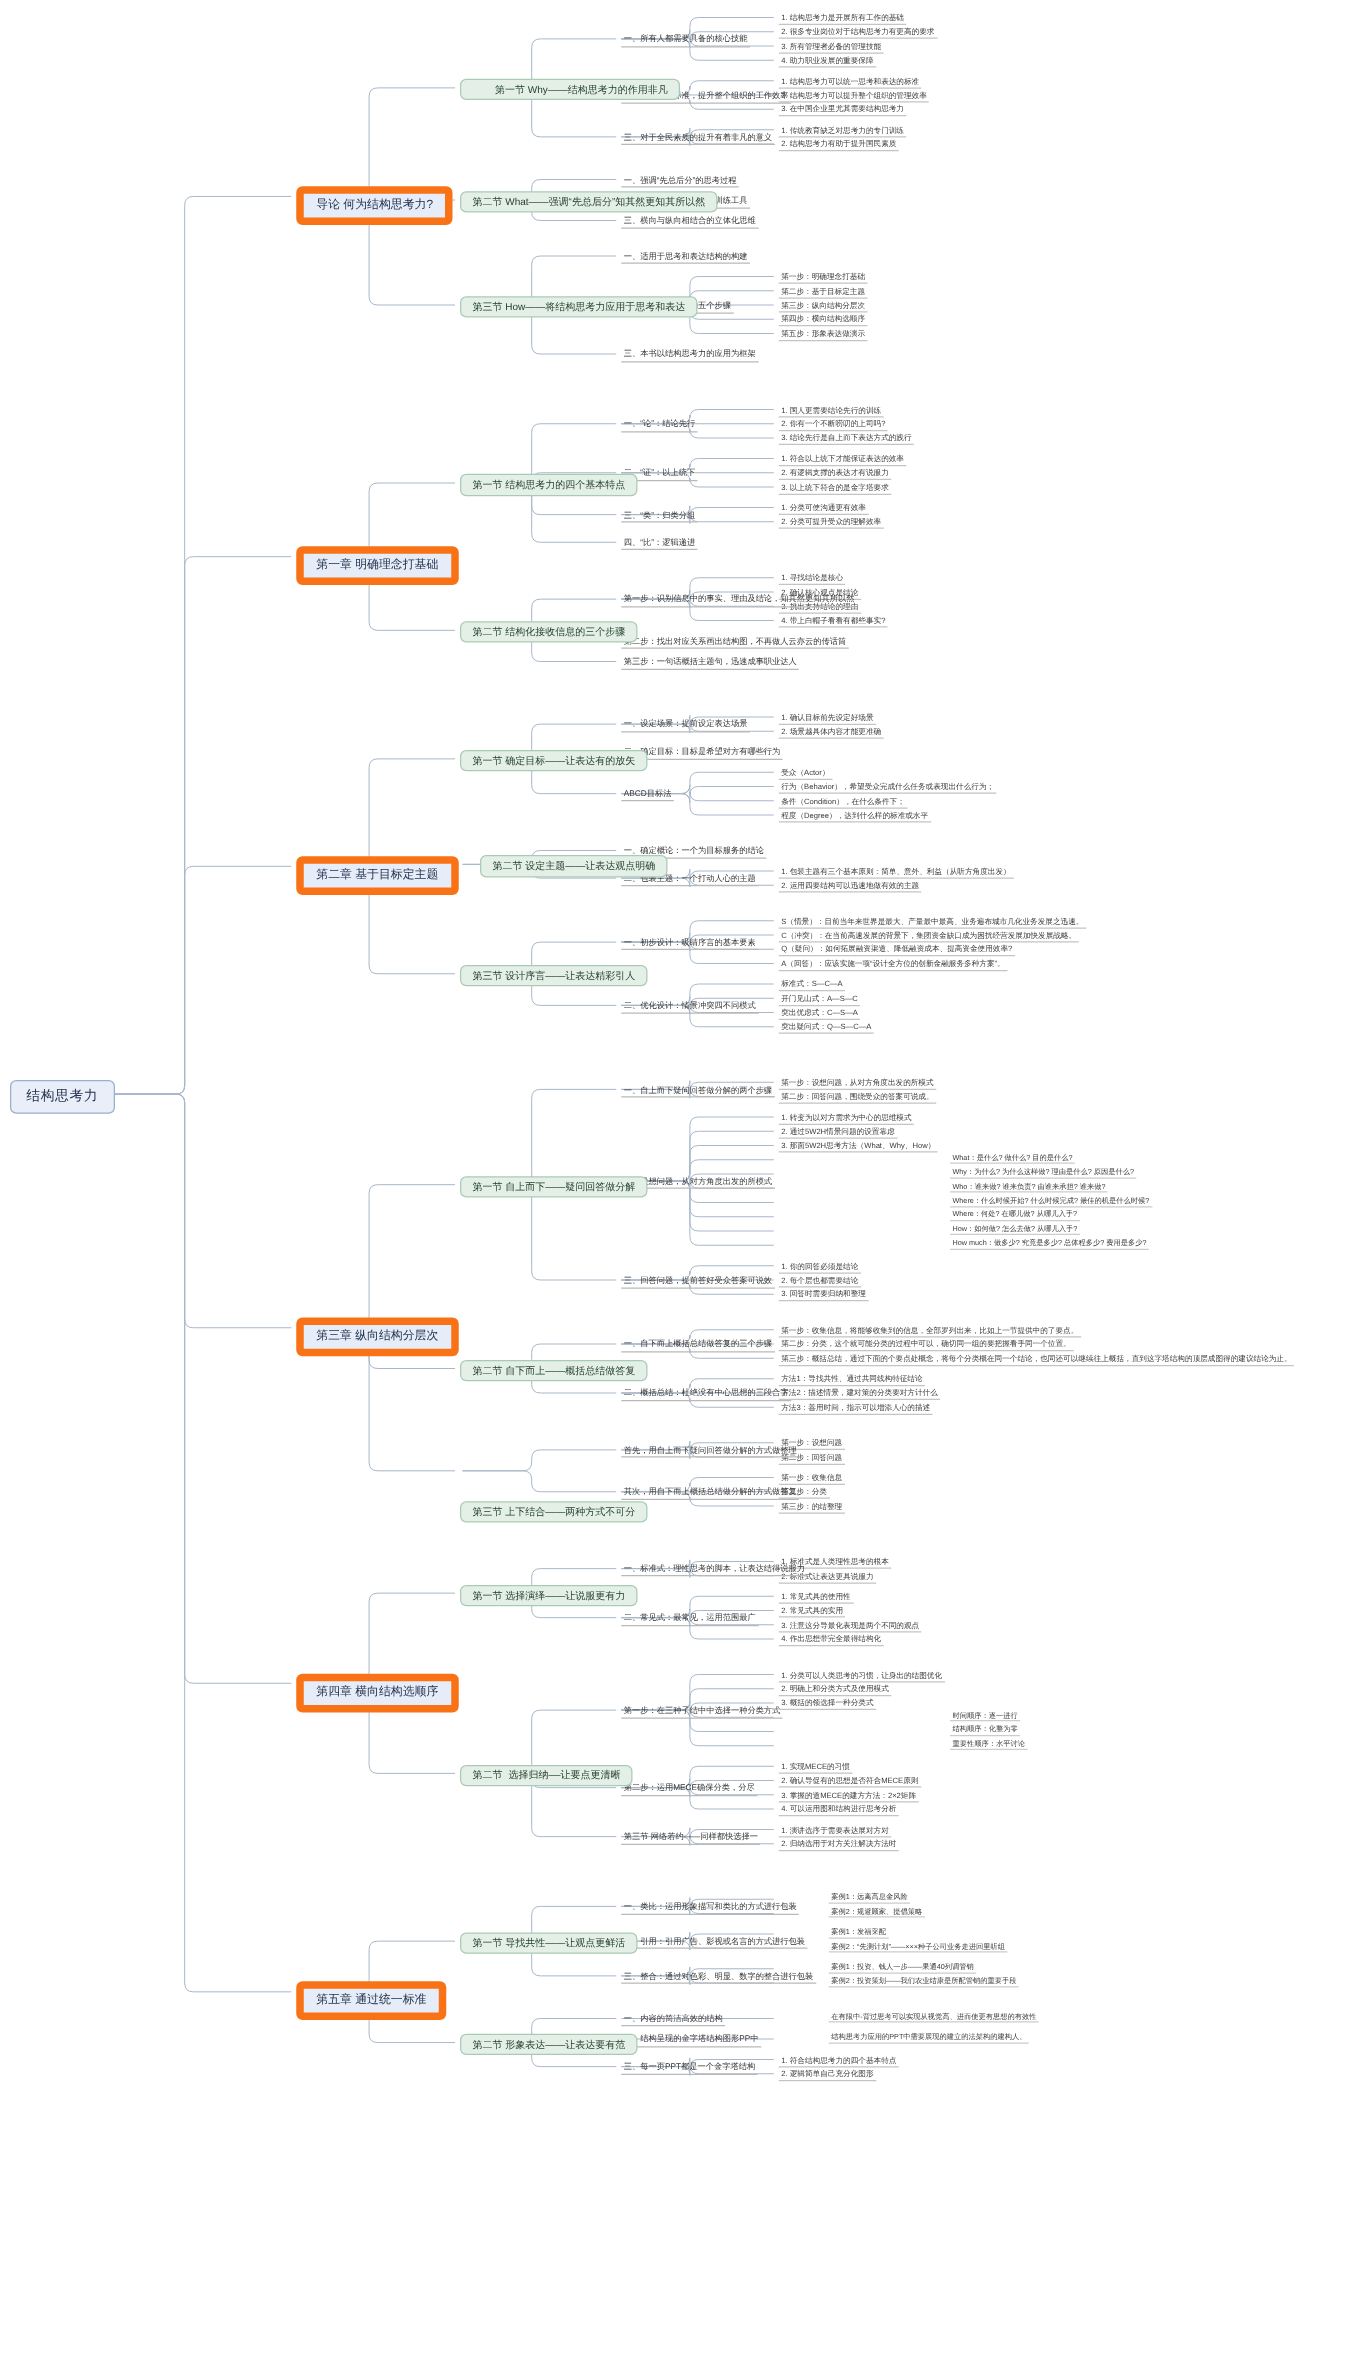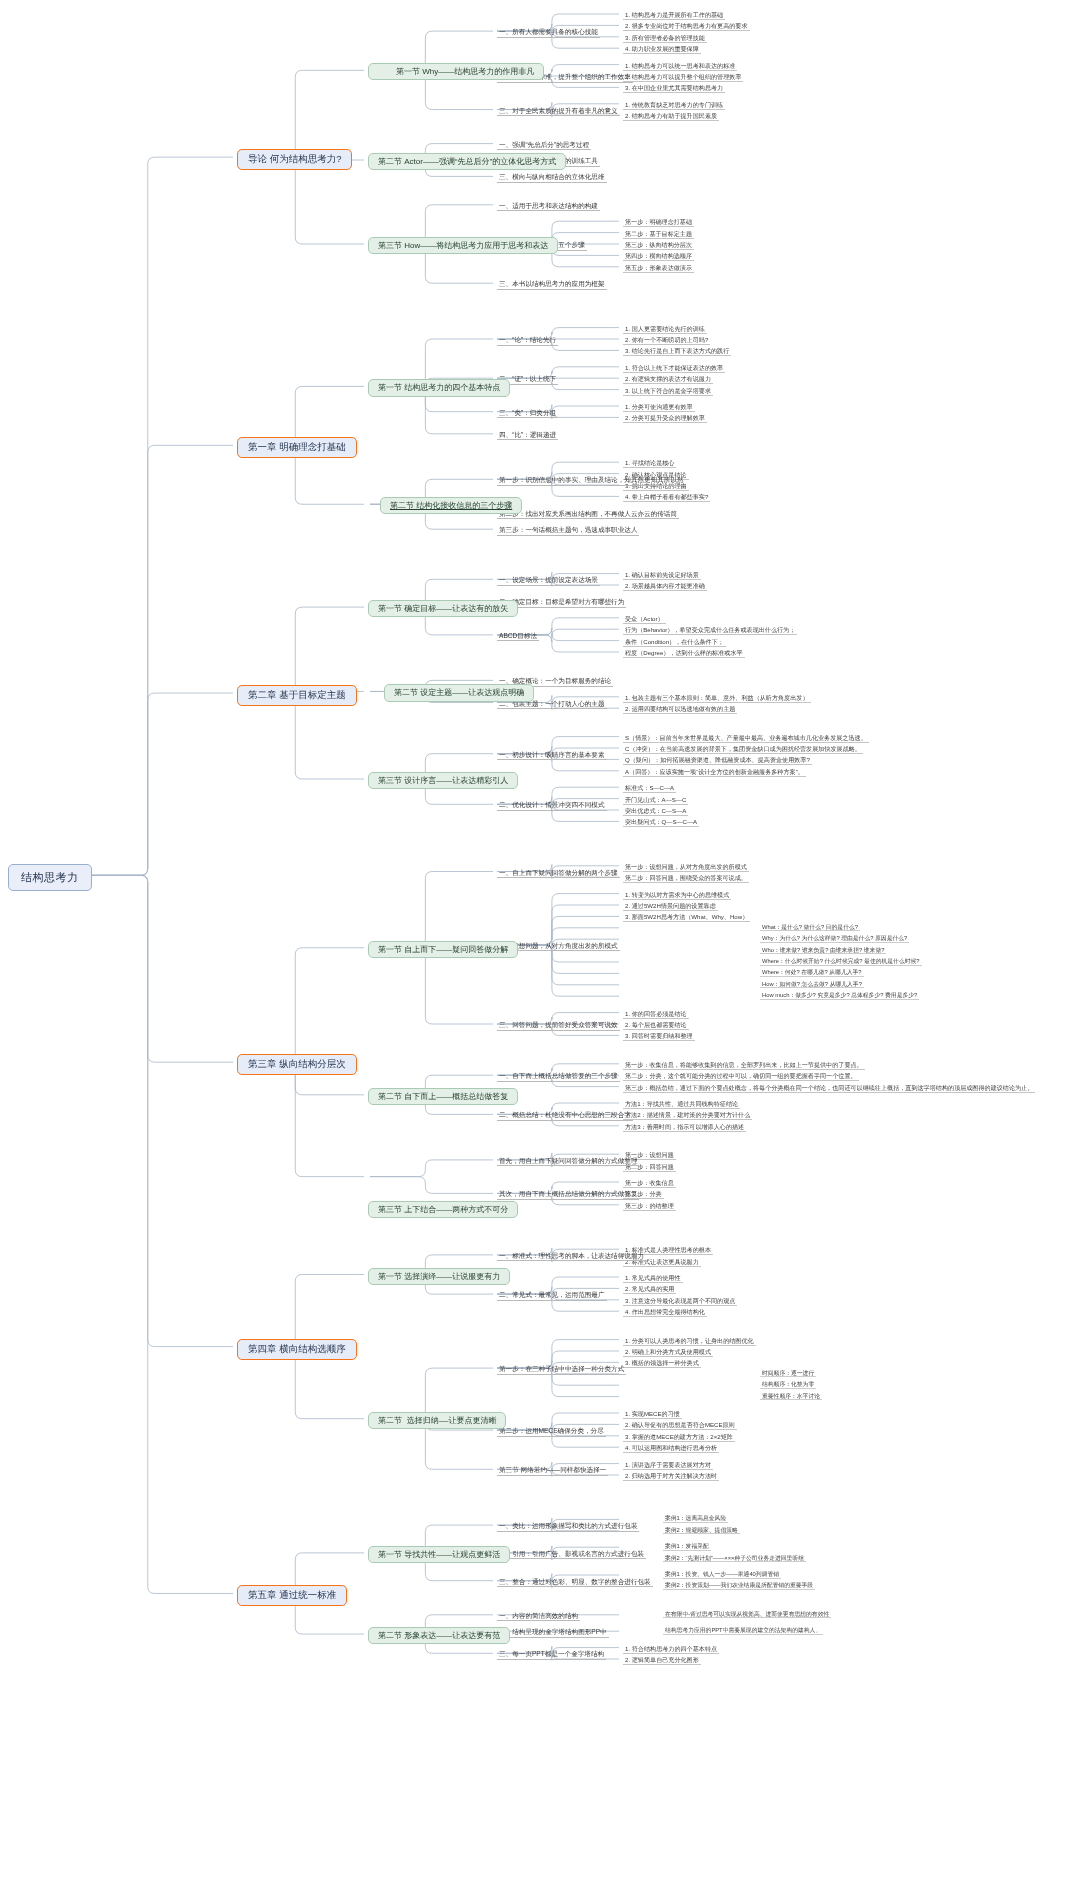--- a/index.html
+++ b/index.html
@@ -33,21 +33,21 @@
     border: 1px solid #9aaed0;
     border-radius: 5px;
     padding: 6px 12px;
     font-size: 11px;
     color: #22324d;
     letter-spacing: 0.5px;
   }
   
   .n-l1 {
     background: #e6edf9;
-    border: 1px solid #f97316;
+    border: 6px solid #f97316;
     border-radius: 5px;
     padding: 4px 10px;
     font-size: 9.5px;
     color: #22324d;
   }
   
   .n-l2 {
     background: #e4f0e7;
     border: 1px solid #a9cbb3;
     border-radius: 5px;
@@ -251,21 +251,21 @@
       <div class="node n-l4" style="left: 623px; top: 72px;">2. 结构思考力可以提升整个组织的管理效率</div>
       <div class="node n-l4" style="left: 623px; top: 83.4px;">3. 在中国企业里尤其需要结构思考力</div>
       <div class="node n-l3" style="left: 497px; top: 72px;">二、通过统一标准，提升整个组织的工作效率</div>
       <div class="node n-l4" style="left: 623px; top: 99.8px;">1. 传统教育缺乏对思考力的专门训练</div>
       <div class="node n-l4" style="left: 623px; top: 111.2px;">2. 结构思考力有助于提升国民素质</div>
       <div class="node n-l3" style="left: 497px; top: 105.5px;">三、对于全民素质的提升有着非凡的意义</div>
       <div class="node n-l2" style="left: 368px; top: 63.3px; padding-left: 27px;">第一节 Why——结构思考力的作用非凡</div>
       <div class="node n-l3" style="left: 497px; top: 139.6px;">一、强调“先总后分”的思考过程</div>
       <div class="node n-l3" style="left: 497px; top: 156px;">二、金字塔结构是有效的训练工具</div>
       <div class="node n-l3" style="left: 497px; top: 172.4px;">三、横向与纵向相结合的立体化思维</div>
-      <div class="node n-l2" style="left: 368px; top: 153px;">第二节 Actor——强调“先总后分”的立体化思考方式</div>
+      <div class="node n-l2" style="left: 368px; top: 153px;">第二节 What——强调“先总后分”知其然更知其所以然</div>
       <div class="node n-l3" style="left: 497px; top: 200.8px;">一、适用于思考和表达结构的构建</div>
       <div class="node n-l4" style="left: 623px; top: 217.2px;">第一步：明确理念打基础</div>
       <div class="node n-l4" style="left: 623px; top: 228.6px;">第二步：基于目标定主题</div>
       <div class="node n-l4" style="left: 623px; top: 240px;">第三步：纵向结构分层次</div>
       <div class="node n-l4" style="left: 623px; top: 251.4px;">第四步：横向结构选顺序</div>
       <div class="node n-l4" style="left: 623px; top: 262.8px;">第五步：形象表达做演示</div>
       <div class="node n-l3" style="left: 497px; top: 240px;">二、构建思考结构的五个步骤</div>
       <div class="node n-l3" style="left: 497px; top: 279.2px;">三、本书以结构思考力的应用为框架</div>
       <div class="node n-l2" style="left: 368px; top: 237px;">第三节 How——将结构思考力应用于思考和表达</div>
       <div class="node n-l1" style="left: 237px; top: 149.15px;">导论 何为结构思考力?</div>
@@ -282,21 +282,21 @@
       <div class="node n-l3" style="left: 497px; top: 407.7px;">三、“类”：归类分组</div>
       <div class="node n-l3" style="left: 497px; top: 429.8px;">四、“比”：逻辑递进</div>
       <div class="node n-l2" style="left: 368px; top: 379.4px;">第一节 结构思考力的四个基本特点</div>
       <div class="node n-l4" style="left: 623px; top: 458.2px;">1. 寻找结论是核心</div>
       <div class="node n-l4" style="left: 623px; top: 469.6px;">2. 确认核心观点是结论</div>
       <div class="node n-l4" style="left: 623px; top: 481px;">3. 挑出支持结论的理由</div>
       <div class="node n-l4" style="left: 623px; top: 492.4px;">4. 带上白帽子看看有都些事实?</div>
       <div class="node n-l3" style="left: 497px; top: 475.3px;">第一步：识别信息中的事实、理由及结论，知其然更知其所以然</div>
       <div class="node n-l3" style="left: 497px; top: 508.8px;">第二步：找出对应关系画出结构图，不再做人云亦云的传话筒</div>
       <div class="node n-l3" style="left: 497px; top: 525.2px;">第三步：一句话概括主题句，迅速成事职业达人</div>
-      <div class="node n-l2" style="left: 380px; top: 497.25px; text-decoration: underline;">第二节 结构化接收信息的三个步骤</div>
+      <div class="node n-l2" style="left: 368px; top: 497.25px;">第二节 结构化接收信息的三个步骤</div>
       <div class="node n-l1" style="left: 237px; top: 437.325px;">第一章 明确理念打基础</div>
       <div class="node n-l4" style="left: 623px; top: 569.6px;">1. 确认目标前先设定好场景</div>
       <div class="node n-l4" style="left: 623px; top: 581px;">2. 场景越具体内容才能更准确</div>
       <div class="node n-l3" style="left: 497px; top: 575.3px;">一、设定场景：提前设定表达场景</div>
       <div class="node n-l3" style="left: 497px; top: 597.4px;">二、确定目标：目标是希望对方有哪些行为</div>
       <div class="node n-l4" style="left: 623px; top: 613.8px;">受众（Actor）</div>
       <div class="node n-l4" style="left: 623px; top: 625.2px;">行为（Behavior），希望受众完成什么任务或表现出什么行为；</div>
       <div class="node n-l4" style="left: 623px; top: 636.6px;">条件（Condition），在什么条件下；</div>
       <div class="node n-l4" style="left: 623px; top: 648px;">程度（Degree），达到什么样的标准或水平</div>
       <div class="node n-l3" style="left: 497px; top: 630.9px;">ABCD目标法</div>

